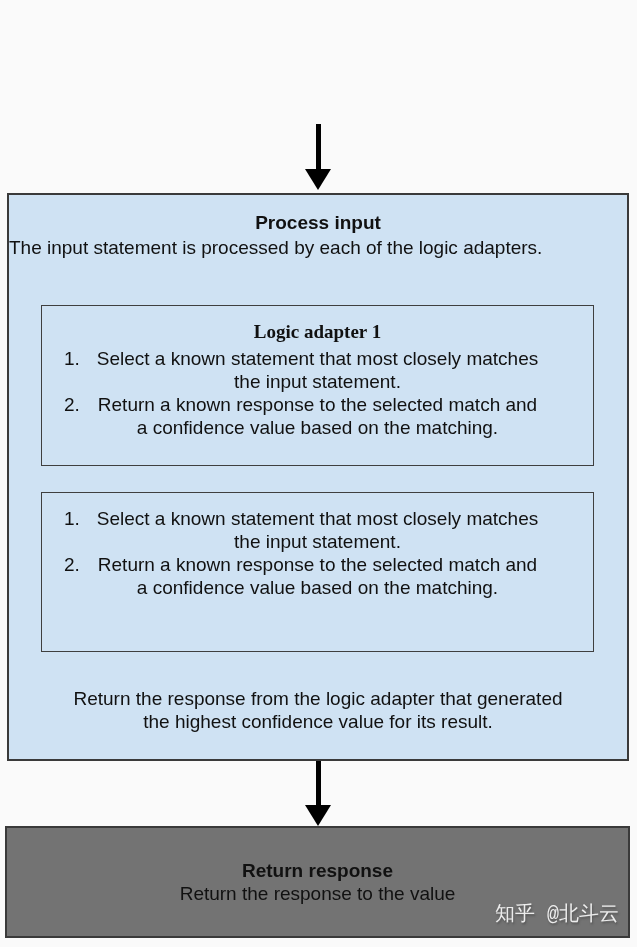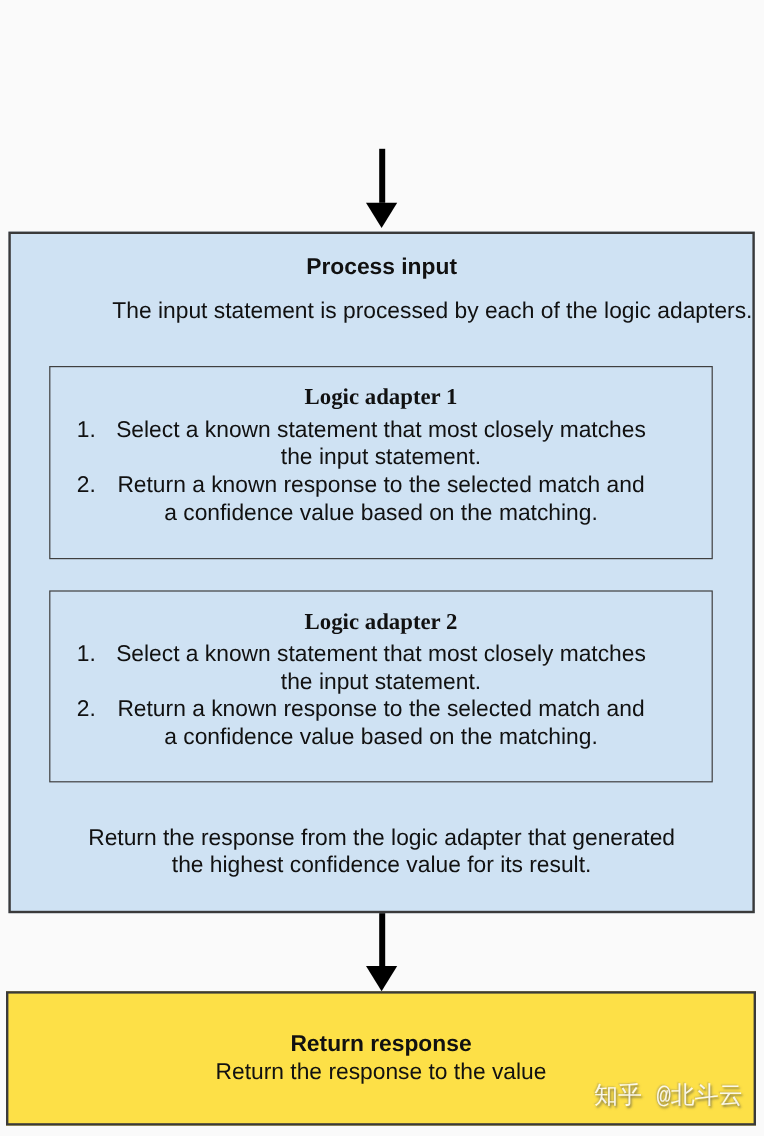--- a/index.html
+++ b/index.html
@@ -5,25 +5,25 @@
   html,body{margin:0;padding:0;background:#fafafa;}
   .page{
     position:relative;width:637px;height:947px;background:#fafafa;
     font-family:"Liberation Sans","DejaVu Sans",sans-serif;
     color:#111;font-size:19px;line-height:23px;overflow:hidden;
   }
   .box{position:absolute;box-sizing:border-box;border:2px solid #3a3a3a;text-align:center;}
   .box-green{left:5px;top:8px;width:624px;height:115px;background:#d9ead3;
     display:flex;flex-direction:column;justify-content:center;}
   .box-blue{left:7px;top:193px;width:622px;height:568px;background:#cfe2f3;}
-  .box-pink{left:5px;top:826px;width:625px;height:112px;background:#fde047;
+  .box-pink{left:5px;top:826px;width:625px;height:112px;background:#737373;
     display:flex;flex-direction:column;justify-content:center;}
   .title{font-weight:bold;}
   .pi-title{position:absolute;left:0;top:16px;width:100%;text-align:center;font-weight:bold;}
-  .pi-sub{position:absolute;left:0;top:41px;width:100%;text-align:right;margin-top:12px;}
+  .pi-sub{position:absolute;left:0;top:41px;width:100%;text-align:left;}
   .adapter{position:absolute;left:32px;width:553px;box-sizing:border-box;
     border:1.5px solid #3f3f3f;background:#cfe2f3;padding-top:14px;text-align:center;}
   .adapter-1{top:110px;height:161px;}
   .adapter-2{top:297px;height:160px;}
   .adapter .title{margin-bottom:4px;font-family:Liberation Serif, serif;}
   .step{position:relative;padding:0 26px;}
   .step-num{position:absolute;left:22px;top:0;}
   .pi-footer{position:absolute;left:0;top:492px;width:100%;text-align:center;}
   .arrow{position:absolute;width:26px;display:flex;flex-direction:column;align-items:center;}
   .arrow-1{left:305px;top:124px;height:66px;}
@@ -58,21 +58,20 @@
         <div>the input statement.</div>
       </div>
       <div class="step">
         <span class="step-num">2.</span>
         <div>Return a known response to the selected match and</div>
         <div>a confidence value based on the matching.</div>
       </div>
     </div>
 
     <div class="adapter adapter-2">
-      <div class="title">Logic adapter 2</div>
       <div class="step">
         <span class="step-num">1.</span>
         <div>Select a known statement that most closely matches</div>
         <div>the input statement.</div>
       </div>
       <div class="step">
         <span class="step-num">2.</span>
         <div>Return a known response to the selected match and</div>
         <div>a confidence value based on the matching.</div>
       </div>

